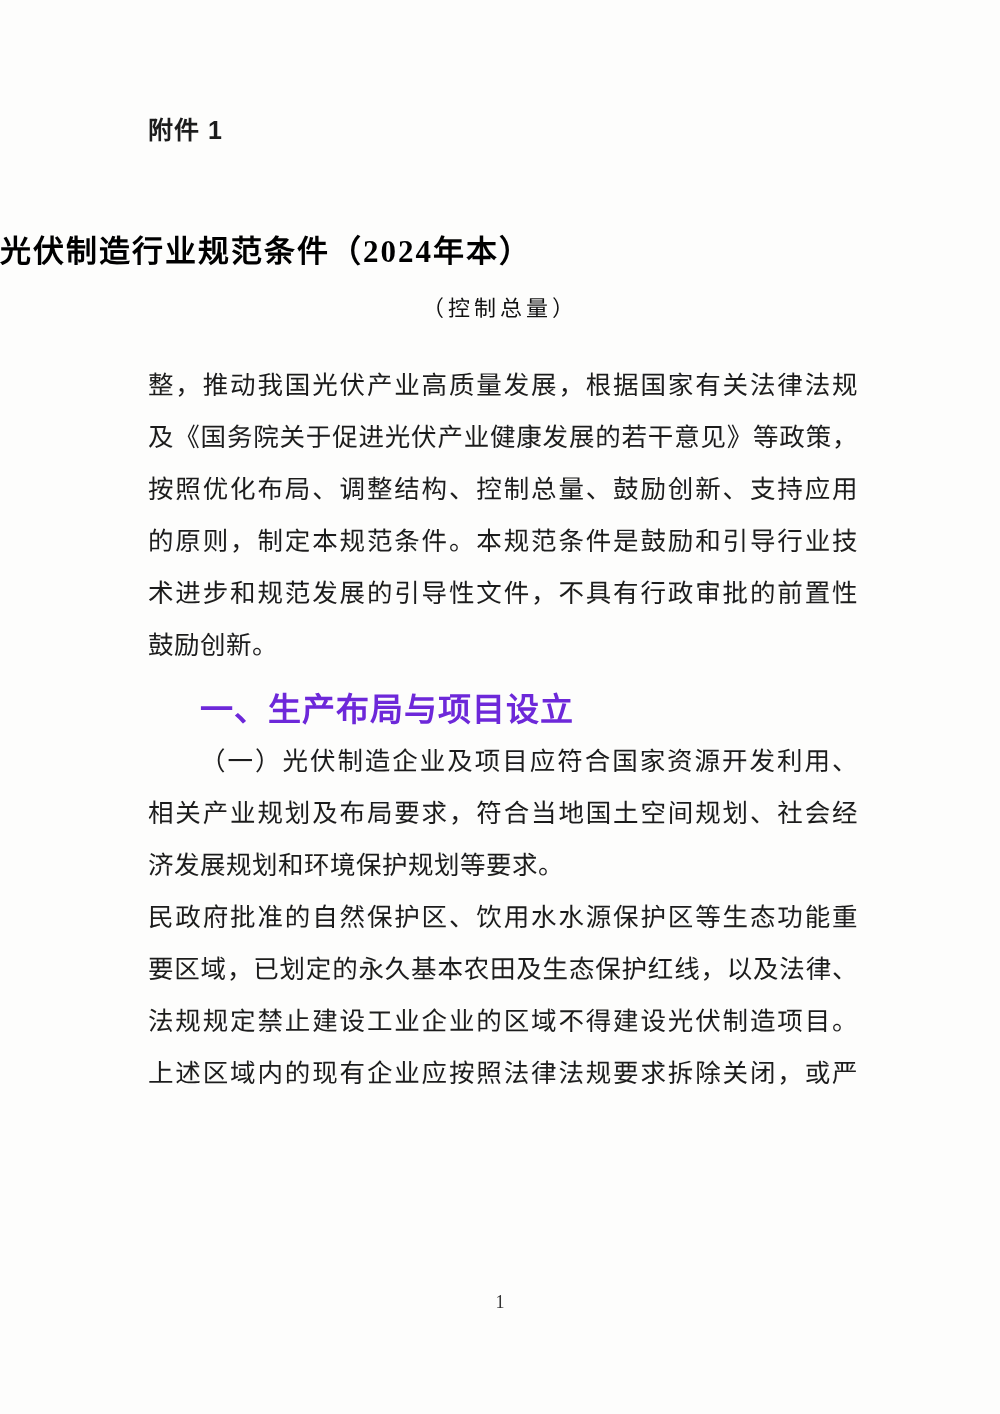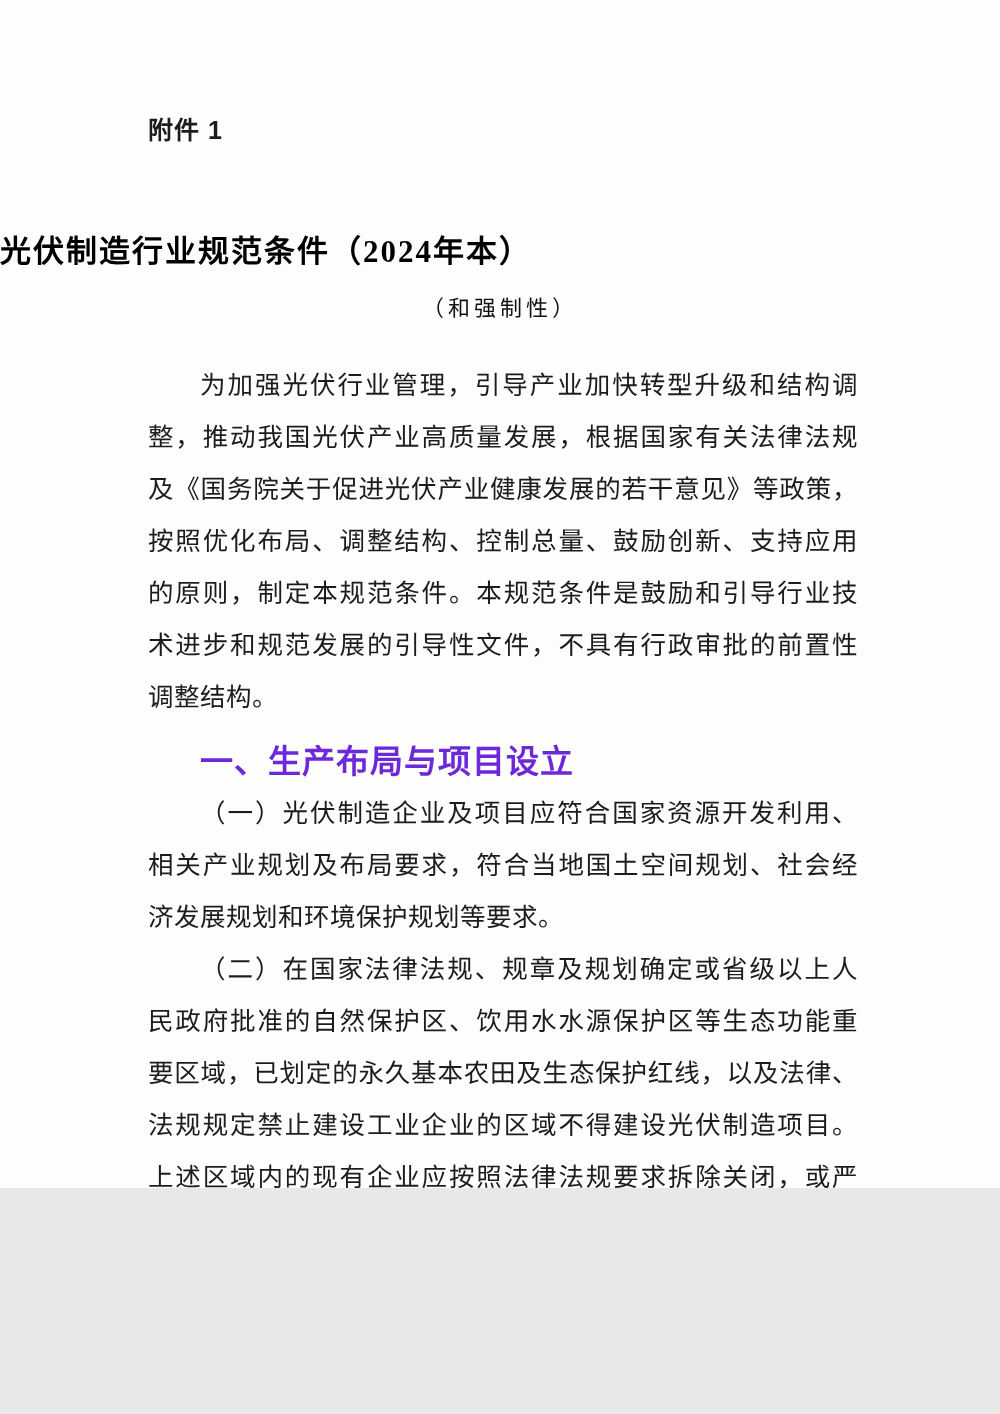--- a/index.html
+++ b/index.html
@@ -3,21 +3,21 @@
 <meta charset="utf-8">
 <style>
   html, body {
     margin: 0;
     padding: 0;
     background: #e8e8e8;
   }
   .page {
     position: relative;
     width: 1000px;
-    height: 1188px;
+    height: 1414px;
     margin: 0 auto;
     background: #fdfdfc;
     color: #1c1c1c;
     font-family: "Liberation Serif", "DejaVu Serif", serif;
     overflow: hidden;
   }
   .attachment {
     position: absolute;
     left: 148px;
     top: 110px;
@@ -96,39 +96,37 @@
 </style>
 </head>
 <body>
 
 <div class="page">
 
   <div class="attachment">附件 1</div>
 
   <div class="doc-title">光伏制造行业规范条件（2024年本）</div>
 
-  <div class="doc-subtitle">（和强制性）</div>
+  <div class="doc-subtitle">（控制总量）</div>
 
   <div class="content">
 
-    <span class="tline indent">为加强光伏行业管理，引导产业加快转型升级和结构调</span>
     <span class="tline">整，推动我国光伏产业高质量发展，根据国家有关法律法规</span>
     <span class="tline">及《国务院关于促进光伏产业健康发展的若干意见》等政策，</span>
     <span class="tline">按照优化布局、调整结构、控制总量、鼓励创新、支持应用</span>
     <span class="tline">的原则，制定本规范条件。本规范条件是鼓励和引导行业技</span>
     <span class="tline">术进步和规范发展的引导性文件，不具有行政审批的前置性</span>
-    <span class="tline last">调整结构。</span>
+    <span class="tline last">鼓励创新。</span>
 
     <span class="sec-heading">一、生产布局与项目设立</span>
 
     <span class="tline indent">（一）光伏制造企业及项目应符合国家资源开发利用、</span>
     <span class="tline">相关产业规划及布局要求，符合当地国土空间规划、社会经</span>
     <span class="tline last">济发展规划和环境保护规划等要求。</span>
 
-    <span class="tline indent">（二）在国家法律法规、规章及规划确定或省级以上人</span>
     <span class="tline">民政府批准的自然保护区、饮用水水源保护区等生态功能重</span>
     <span class="tline">要区域，已划定的永久基本农田及生态保护红线，以及法律、</span>
     <span class="tline">法规规定禁止建设工业企业的区域不得建设光伏制造项目。</span>
     <span class="tline">上述区域内的现有企业应按照法律法规要求拆除关闭，或严</span>
 
   </div>
 
   <div class="page-number">1</div>
 
 </div>

